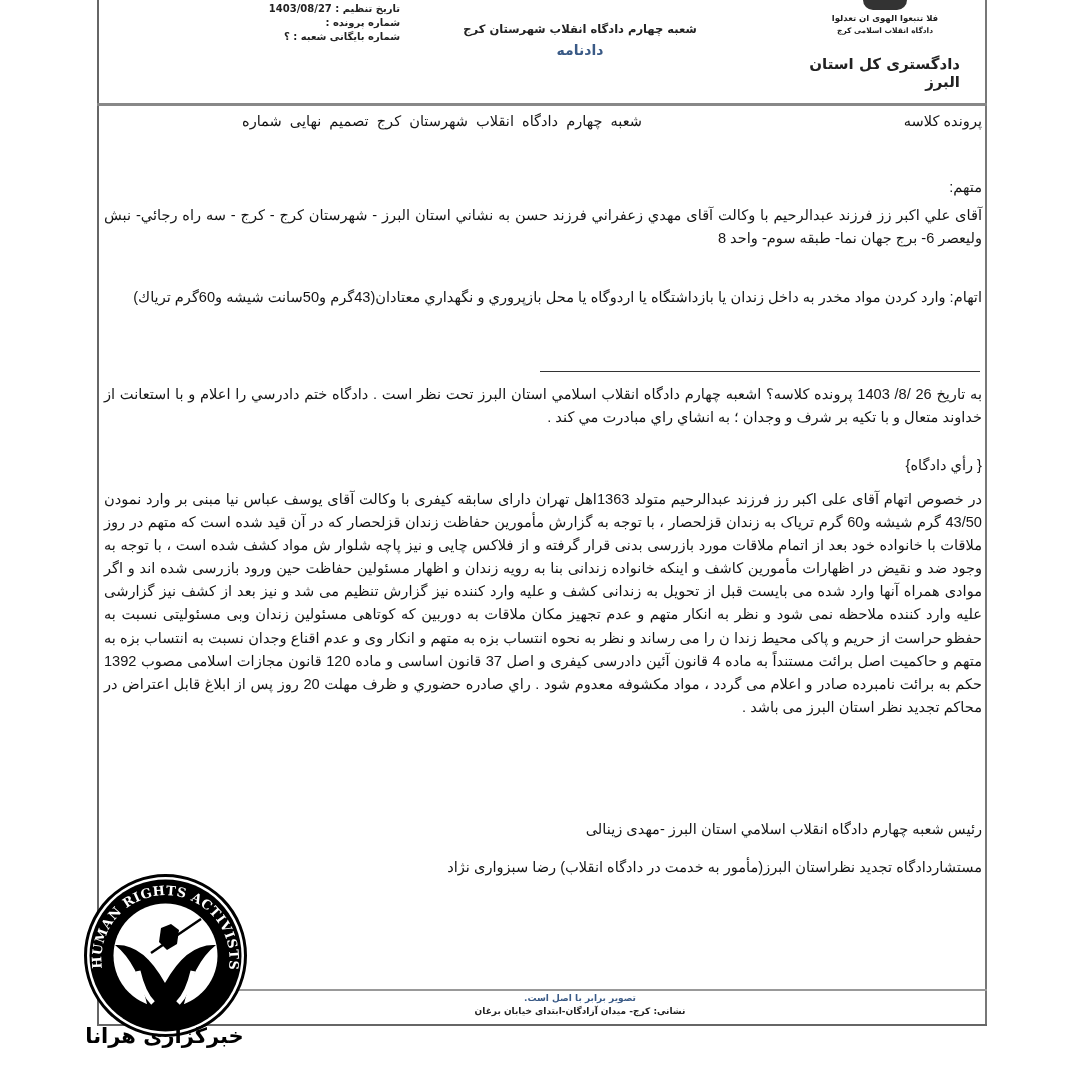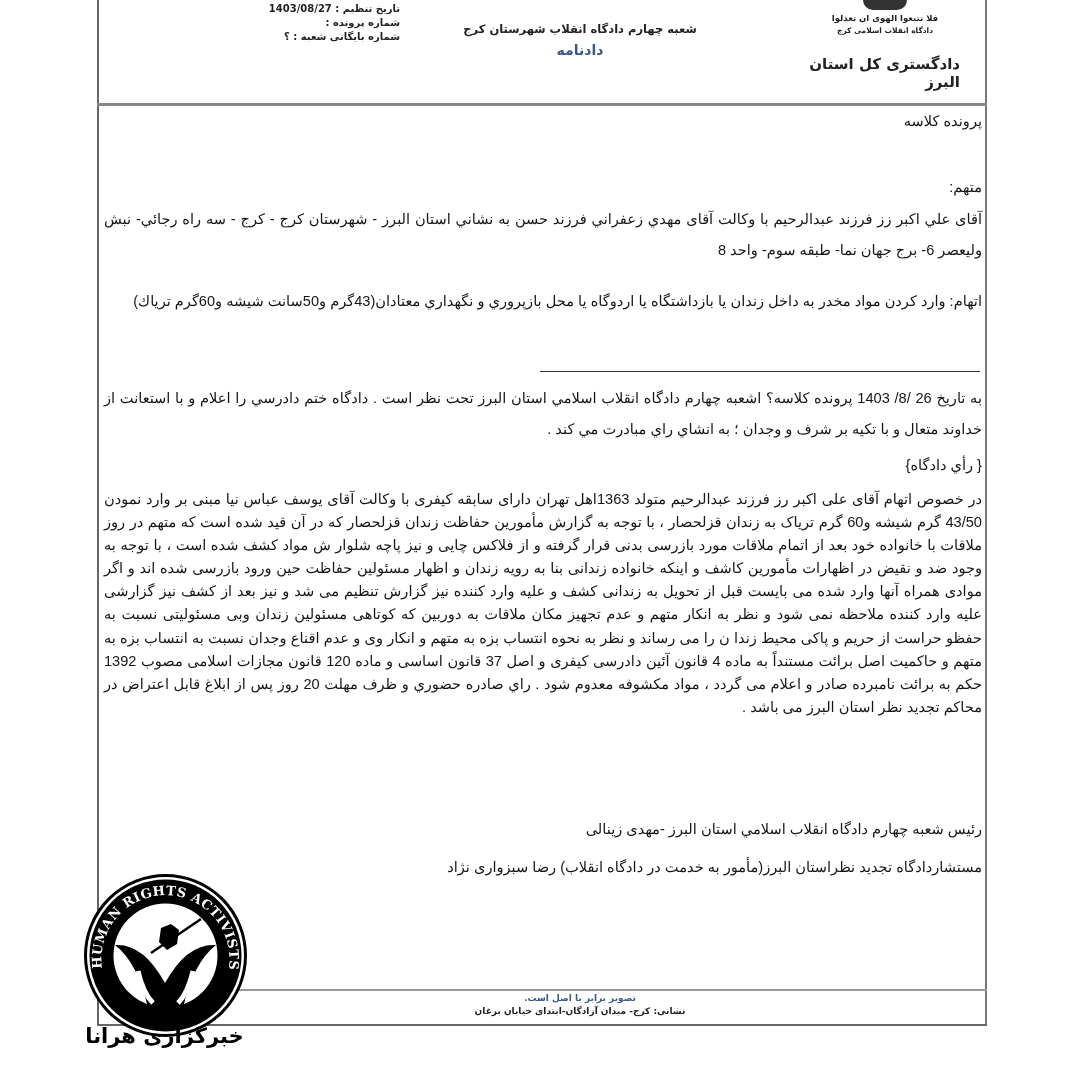--- a/index.html
+++ b/index.html
@@ -15,21 +15,21 @@
   .header-meta { position:absolute; left:240px; top:2px; width:160px; font-size:10px; line-height:14px; font-weight:bold; color:#222; }
   .header-center { position:absolute; left:440px; top:22px; width:280px; text-align:center; }
   .header-center .court { font-size:11.5px; font-weight:bold; color:#222; }
   .header-center .title { font-size:14px; font-weight:bold; color:#3a5a86; margin-top:6px; }
   .header-right { position:absolute; left:800px; top:0; width:170px; text-align:center; }
   .emblem { width:44px; height:10px; margin:0 auto; border-radius:0 0 22px 22px; background:#333; }
   .header-right .verse { font-size:8.5px; font-weight:bold; margin-top:3px; color:#222; }
   .header-right .court-small { font-size:7.5px; font-weight:bold; margin-top:3px; color:#222; }
   .header-right .province { font-size:15px; font-weight:bold; margin-top:20px; text-align:right; padding-right:10px; color:#222; }
 
-  .body-text { position:absolute; left:104px; width:878px; font-family:"Liberation Sans", sans-serif; font-size:14.6px; line-height:31px; text-align:justify; text-align-last:right; color:#151515; }
+  .body-text { position:absolute; left:104px; width:878px; font-family:"Liberation Sans", sans-serif; font-size:14.6px; line-height:23px; text-align:justify; text-align-last:right; color:#151515; }
   .line-block { position:absolute; left:104px; width:878px; font-family:"Liberation Sans", sans-serif; font-size:14.6px; color:#151515; }
 
   .footer { position:absolute; left:380px; top:993px; width:400px; text-align:center; font-size:9px; font-weight:bold; }
   .footer .copy { color:#3a5a86; }
   .footer .addr { color:#222; margin-top:3px; }
 
   .logo { position:absolute; left:83px; top:873px; width:165px; height:165px; }
   .logo-caption { position:absolute; left:82px; top:1024px; width:165px; text-align:center; font-family:"DejaVu Sans", sans-serif; font-weight:bold; font-size:21px; color:#000; }
 </style>
 </head>
@@ -58,20 +58,21 @@
 
 <div class="header-right rtl">
   <div class="emblem"></div>
   <div class="verse">فلا تتبعوا الهوی ان تعدلوا</div>
   <div class="court-small">دادگاه انقلاب اسلامی کرج</div>
   <div class="province">دادگستری کل استان البرز</div>
 </div>
 
 <div class="line-block rtl" style="top:112px; height:24px;">
   <span style="position:absolute; right:0;">پرونده کلاسه</span>
+  <span style="position:absolute; right:340px; word-spacing:4px;">شعبه چهارم دادگاه انقلاب شهرستان کرج تصمیم نهایی شماره</span>
 </div>
 
 <div class="line-block rtl" style="top:178px; text-align:right;">متهم:</div>
 
 <div class="body-text rtl" style="top:204px;">آقای علي اكبر زز فرزند عبدالرحيم با وكالت آقای مهدي زعفراني فرزند حسن به نشاني استان البرز - شهرستان كرج - كرج - سه راه رجائي- نبش وليعصر 6- برج جهان نما- طبقه سوم- واحد 8</div>
 
 <div class="body-text rtl" style="top:286px;">اتهام: وارد كردن مواد مخدر به داخل زندان يا بازداشتگاه يا اردوگاه يا محل بازپروري و نگهداري معتادان(43گرم و50سانت شيشه و60گرم ترياك)</div>
 
 <div class="body-text rtl" style="top:383px;">به تاريخ 26 /8/ 1403 پرونده كلاسه؟ اشعبه چهارم دادگاه انقلاب اسلامي استان البرز تحت نظر است . دادگاه ختم دادرسي را اعلام و با استعانت از خداوند متعال و با تكيه بر شرف و وجدان ؛ به انشاي راي مبادرت مي كند .</div>
 

